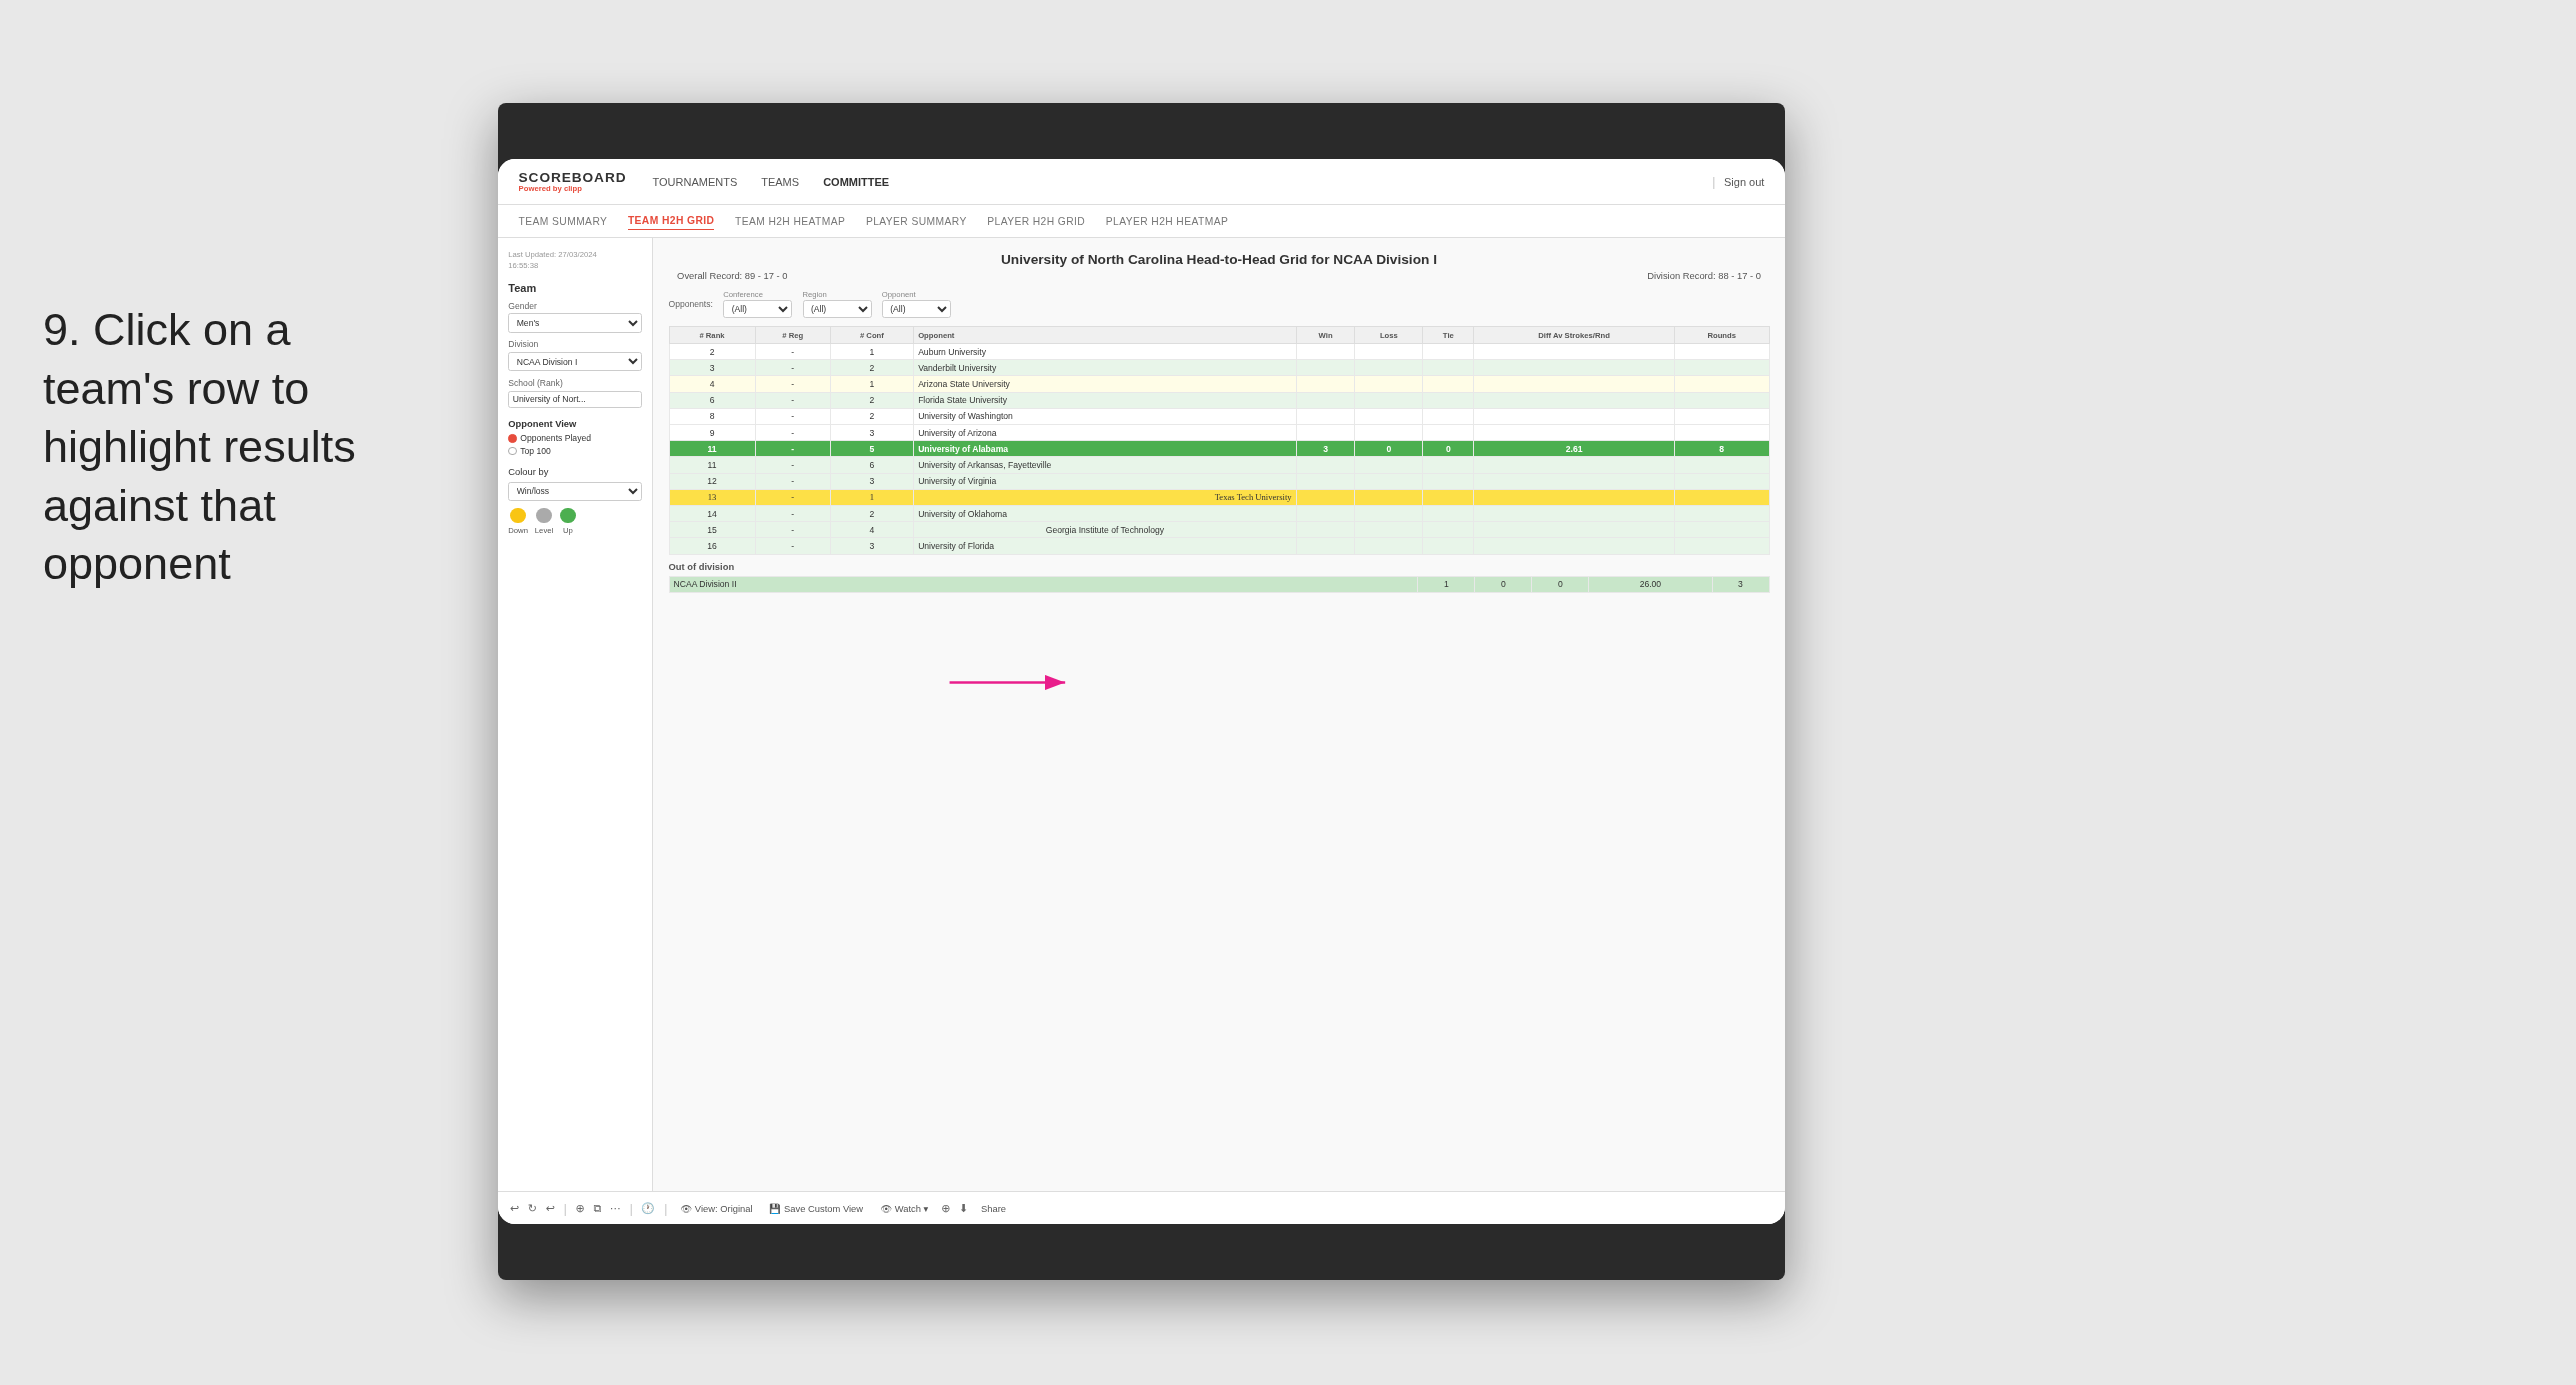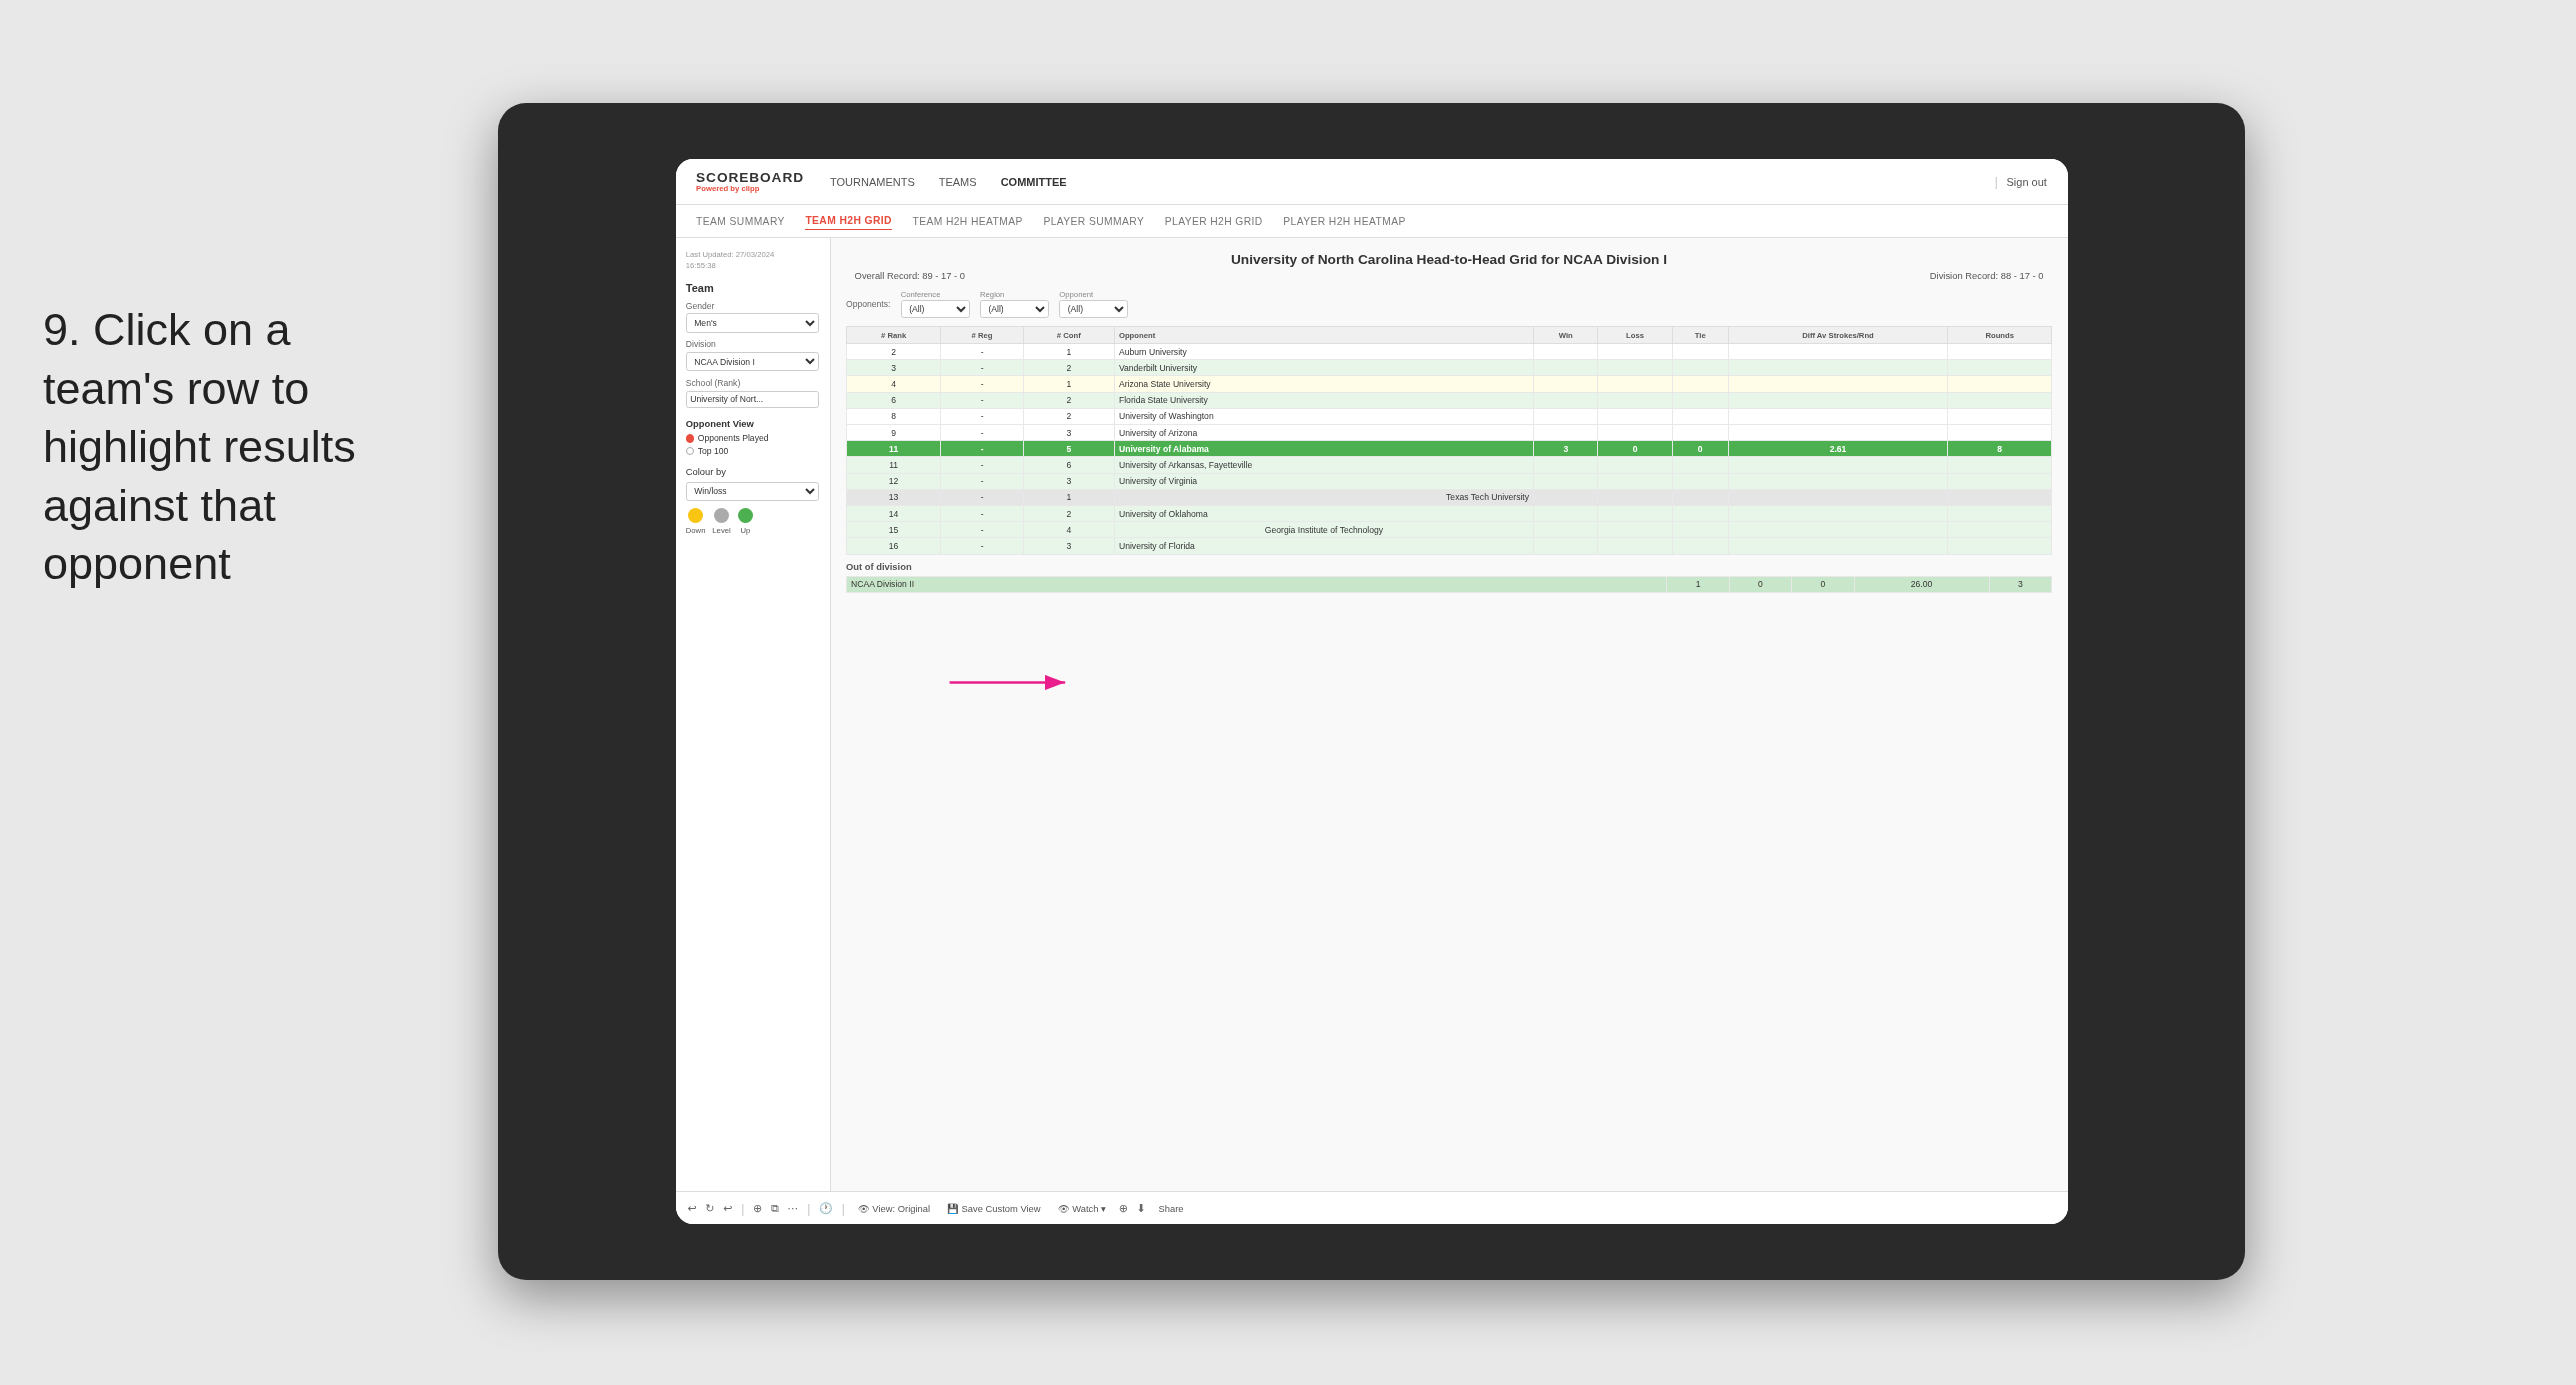--- a/index.html
+++ b/index.html
@@ -34,24 +34,24 @@
       font-weight: 400;
       color: #222;
       line-height: 1.3;
     }
 
     
     .tablet-frame {
       position: absolute;
       left: 498px;
       top: 103px;
-      width: 1747px;
+      width: 1287px;
       height: 1177px;
       background: #2a2a2a;
-      border-radius: 28px;
+      border-radius: 8px;
       box-shadow: 0 17px 52px rgba(0,0,0,0.4);
       display: flex;
       align-items: center;
       justify-content: center;
     }
 
     .tablet-screen {
       width: 1392px;
       height: 1065px;
       background: #fff;
@@ -642,21 +642,21 @@
                   <td>12</td>
                   <td>-</td>
                   <td>3</td>
                   <td style="text-align: left;">University of Virginia</td>
                   <td></td>
                   <td></td>
                   <td></td>
                   <td></td>
                   <td></td>
                 </tr>
-                <tr style="background: #e5e5e5;">
+                <tr style="background: #fde047; font-family: Liberation Serif, serif;">
                   <td>13</td>
                   <td>-</td>
                   <td>1</td>
                   <td style="text-align: right; margin-left: 15px;">Texas Tech University</td>
                   <td></td>
                   <td></td>
                   <td></td>
                   <td></td>
                   <td></td>
                 </tr>

